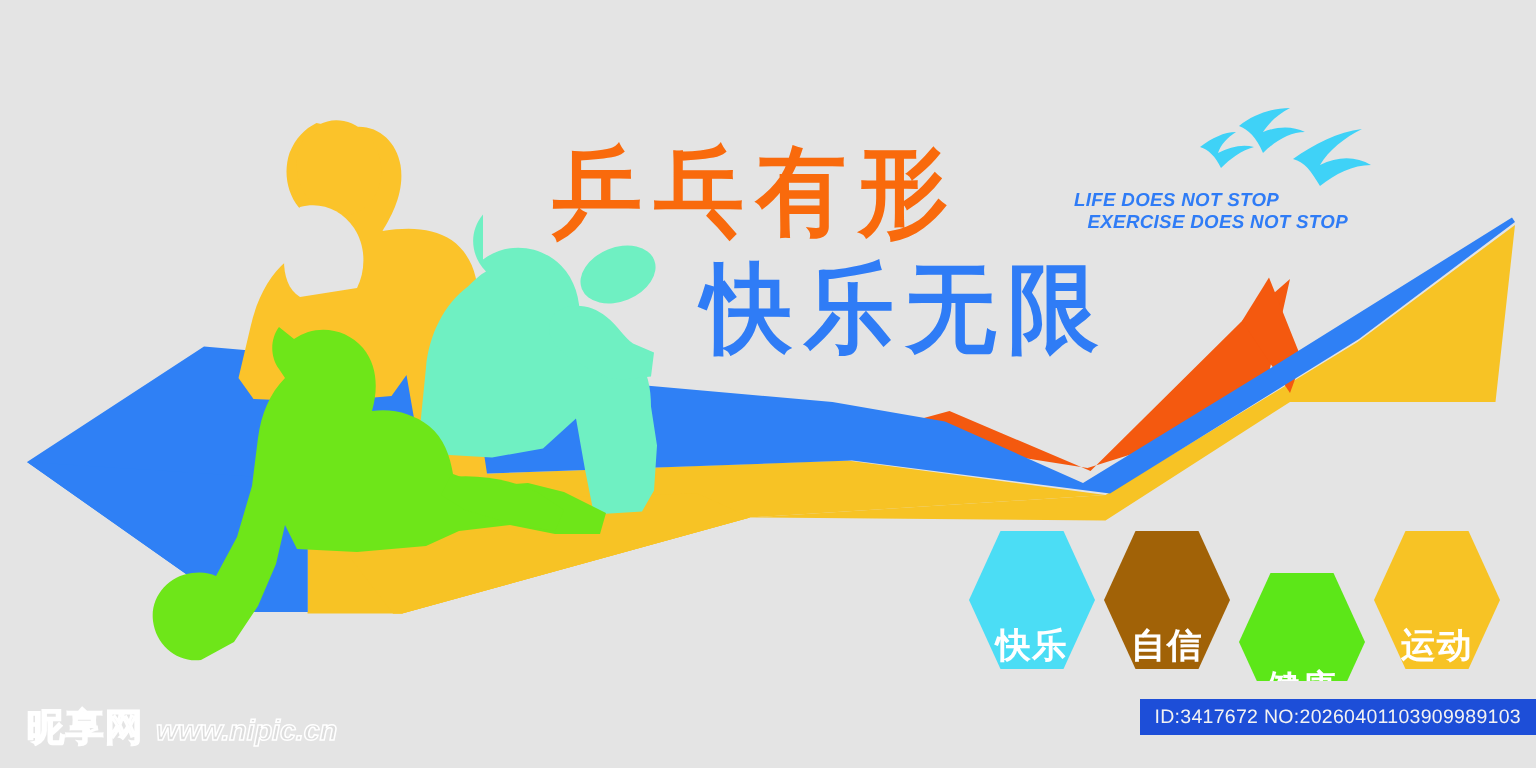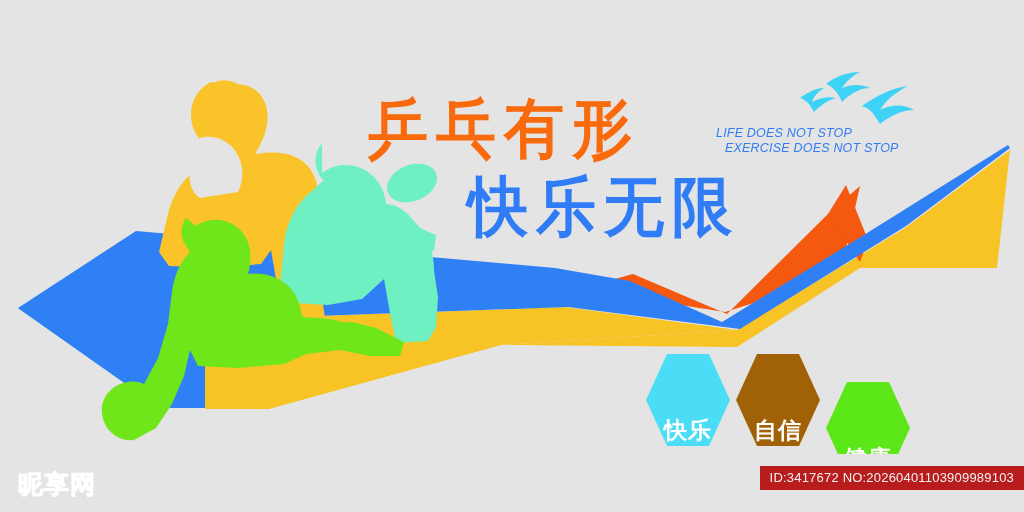--- a/index.html
+++ b/index.html
@@ -60,21 +60,21 @@
     transform: scaleY(1.08);
     transform-origin: left top;
   }
   .tagline {
     position: absolute;
     left: 716px;
     top: 126px;
     font-size: 12.5px;
     line-height: 15px;
     font-style: italic;
-    font-weight: normal;
+    font-weight: bold;
     color: #2f7cf6;
     font-family: "Liberation Sans", sans-serif;
     letter-spacing: 0.2px;
     white-space: nowrap;
   }
   .tagline .l2 { padding-left: 9px; display: block; }
 
   
   .hex-row {
     position: absolute;
@@ -315,24 +315,28 @@
     <div class="hex-row">
       <div class="hex h0" style="background: rgb(75, 221, 245);">
         <span>快乐</span>
       </div>
       <div class="hex h1" style="background: #a16207;">
         <span>自信</span>
       </div>
       <div class="hex h2" style="background: rgb(92, 231, 24); margin-top: 28px;">
         <span>健康</span>
       </div>
+      <div class="hex h3" style="background: rgb(247, 195, 37);">
+        <span>运动</span>
+      </div>
     </div>
 
   </div>
 
   <div class="footer" style="background: rgb(228, 228, 228);">
     <div class="wm">
       <span class="wm-cn">昵享网</span>
+      <span class="wm-url">www.nipic.cn</span>
     </div>
-    <div class="idbar" style="background: #b91c1c;">ID:3417672 NO:20260401103909989103</div>
+    <div class="idbar" style="background: #1d4ed8;">ID:3417672 NO:20260401103909989103</div>
   </div>
 
 </div>
 
 </body></html>

